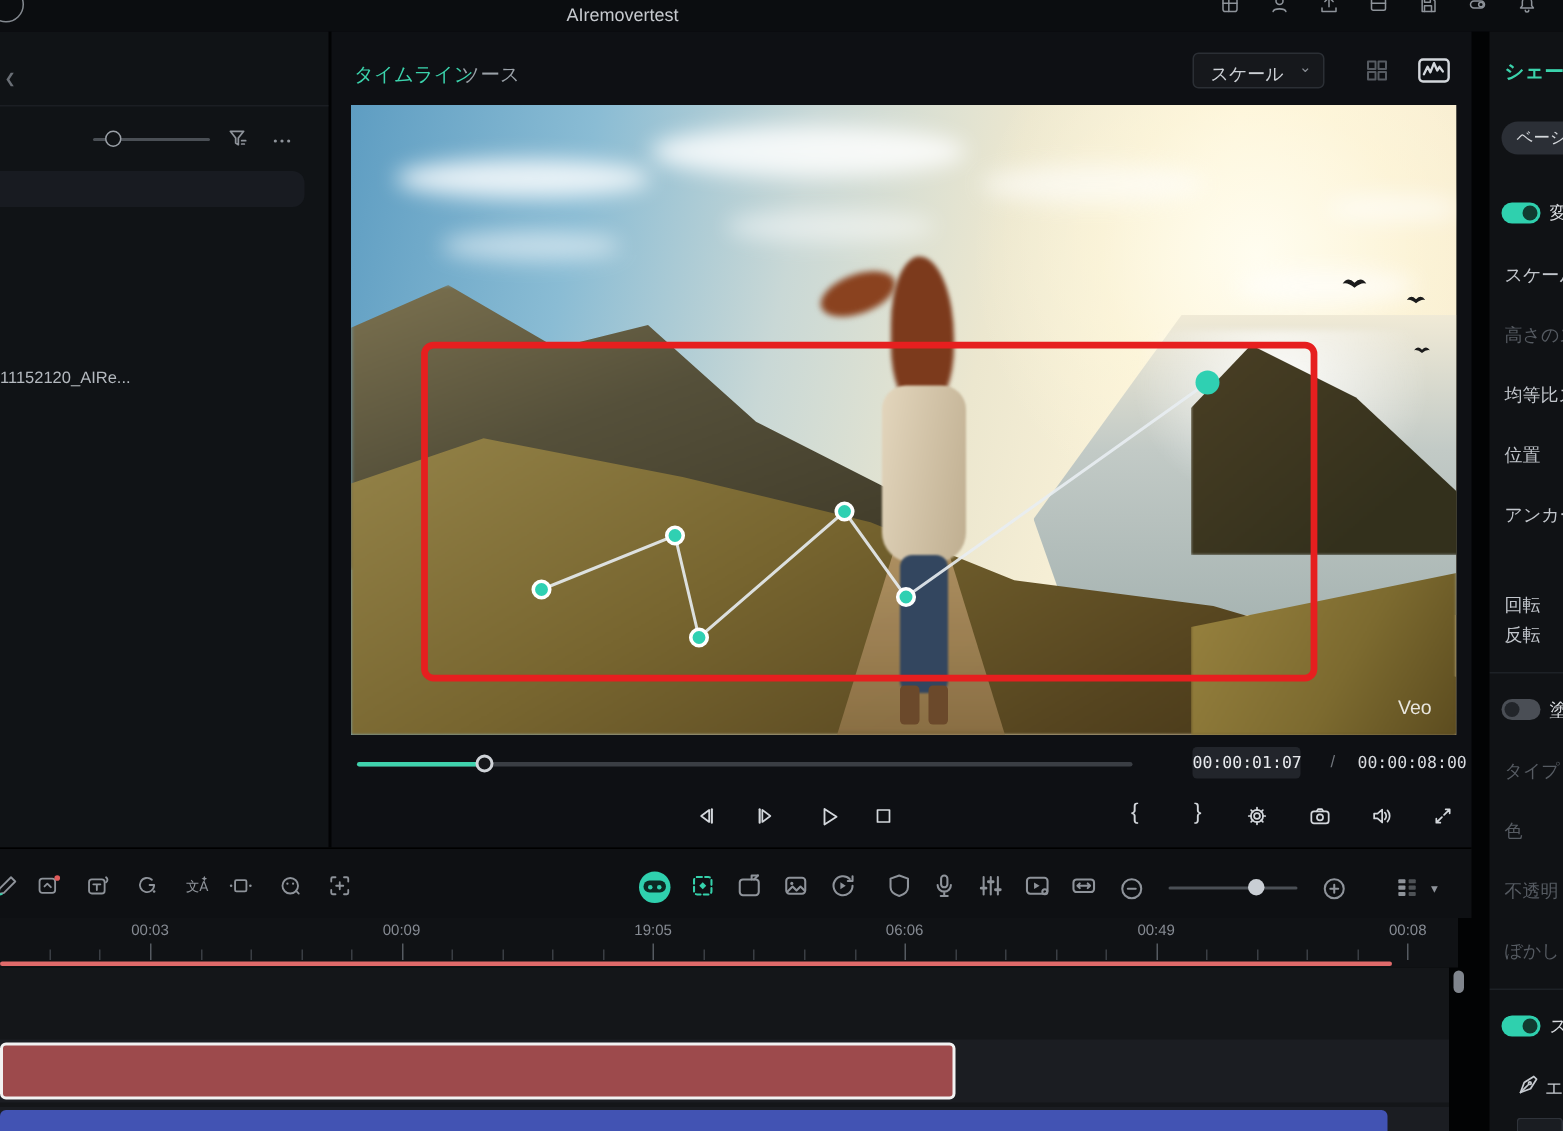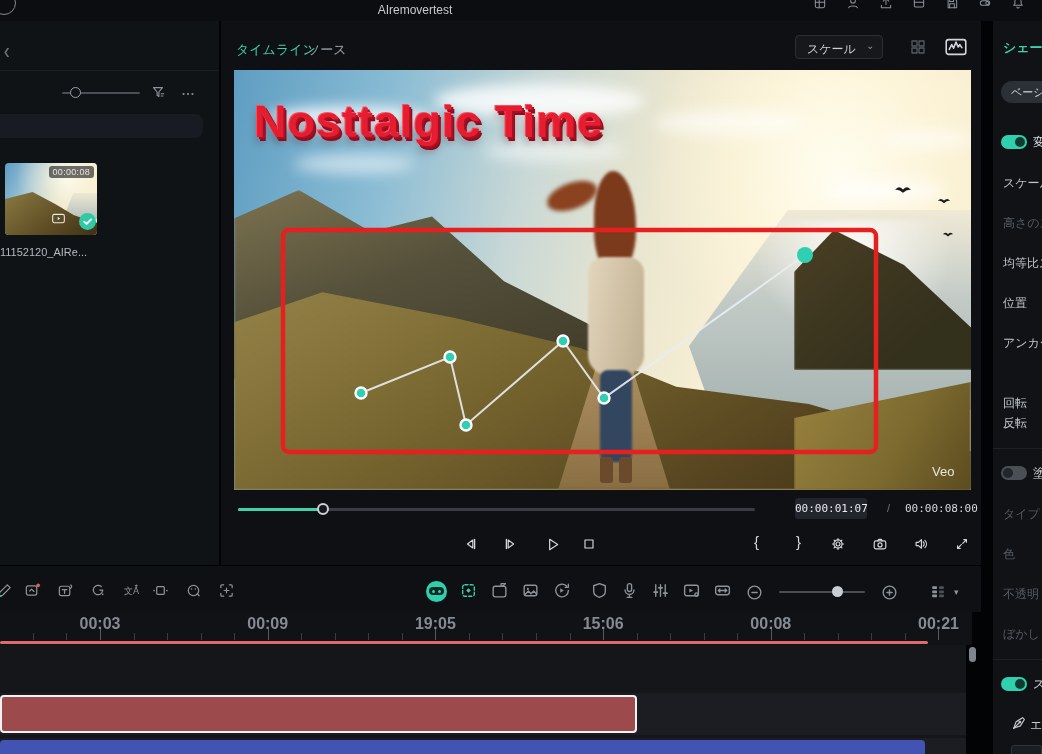--- a/index.html
+++ b/index.html
@@ -117,21 +117,21 @@
   #toolbar{left:0;top:565px;width:981px;height:47px;background:#0e1013;border-top:1px solid #000;box-sizing:border-box;}
   .tbar-icn{top:17px;}
   #robot{left:426px;top:15px;width:21px;height:21px;border-radius:50%;background:#2fd0ae;}
   #robot .face{position:absolute;left:3px;top:6px;width:15px;height:8px;background:#0c2a24;border-radius:4px;}
   #robot .eye{position:absolute;top:8.5px;width:3px;height:3px;border-radius:50%;background:#2fd0ae;}
   #zoom-slider-track{left:779px;top:25px;width:86px;height:2px;background:#4a4f55;border-radius:1px;}
   #zoom-slider-knob{top:20px;width:11px;height:11px;background:#c9ced4;border-radius:50%;}
   #tm-caret{left:954px;top:21px;color:#8e939a;font-size:9px;}
   
   #ruler{left:0;top:612px;width:972px;height:33px;background:#101215;}
-  .ruler-label{position:absolute;top:3px;transform:translateX(-50%);font-size:16px;color:#868b93;font-weight:bold;}
+  .ruler-label{position:absolute;top:3px;transform:translateX(-50%);font-size:10px;color:#868b93;}
   .tick{position:absolute;width:1px;background:#3a3e44;}
   .tick.major{background:#555a61;}
   #ruler-redline{left:0;top:641px;height:3px;background:#e06a6a;border-radius:2px;}
   #tracks{left:0;top:645px;width:966px;height:109px;background:#141619;overflow:hidden;}
   .track-band{position:absolute;left:0;width:966px;background:#1b1d22;}
   .clip{position:absolute;box-sizing:border-box;}
   #vscroll-thumb{left:969px;top:647px;width:7px;height:15px;background:#80858d;border-radius:4px;}
 </style>
 </head>
 <body>
@@ -186,35 +186,20 @@
     </div>
 
   <div id="left-panel" class="abs">
     <div id="lp-chevron" class="abs">❮</div>
     <div id="lp-divider" class="abs"></div>
     <div id="lp-slider-track" class="abs"></div>
     <div id="lp-slider-knob" class="abs" style="left: 70.26px;"></div>
     <span id="lp-funnel"></span>
     <span id="lp-more"></span>
     <div id="lp-selected-row" class="abs"></div>
-    <div id="media-thumb" class="abs">
-      <div class="th-sky abs"></div>
-      <div class="th-sea abs"></div>
-      <div class="th-ground abs"></div>
-      <div id="thumb-duration">00:00:08</div>
-      <span id="thumb-type" class="icon">
-          <svg viewBox="0 0 18 18" width="15" height="15" fill="none" stroke="currentColor" stroke-width="1.3" stroke-linecap="round" stroke-linejoin="round">
-            <rect x="2" y="4" width="14" height="10" rx="2"></rect>
-            <path d="M8 7l3 2-3 2z" fill="currentColor" stroke="none"></path>
-          </svg>
-        </span>
-      <span id="thumb-check" class="abs"><svg width="17" height="17" viewBox="0 0 18 18" fill="none" stroke="#fff" stroke-width="2" stroke-linecap="round" stroke-linejoin="round">
-            <path d="M5.5 9.2l2.4 2.4L12.8 6.8"></path>
-          </svg></span>
-    </div>
     <div id="media-filename" class="abs">11152120_AIRe...</div>
   <span class="icon" style="left: 150px; top: 63px;">
         <svg viewBox="0 0 18 18" width="16" height="16" fill="none" stroke="currentColor" stroke-width="1.3" stroke-linecap="round" stroke-linejoin="round">
           <path d="M4 4h10l-4 5v5l-2-1.2V9z"></path>
           <path d="M12.5 11h3M12.5 13.5h2"></path>
         </svg>
       </span><span class="icon" style="left: 180px; top: 65px;">
         <svg width="16" height="16" viewBox="0 0 18 18">
           <g fill="currentColor">
             <circle cx="4" cy="9" r="1.2"></circle>
@@ -273,21 +258,20 @@
       </div>
       <span class="bird" style="left:660px;top:112px;"><svg width="18" height="12" viewBox="0 0 16 10">
             <path d="M1 5 Q4 0.5 8 4.5 Q12 0.5 15 5 Q12 4 8 7.5 Q4 4 1 5z" fill="#1b1b1b"></path>
           </svg></span>
       <span class="bird" style="left:703px;top:122px;"><svg width="14" height="10" viewBox="0 0 16 10">
             <path d="M1 5 Q4 0.5 8 4.5 Q12 0.5 15 5 Q12 4 8 7.5 Q4 4 1 5z" fill="#1b1b1b"></path>
           </svg></span>
       <span class="bird" style="left:708px;top:155px;"><svg width="12" height="9" viewBox="0 0 16 10">
             <path d="M1 5 Q4 0.5 8 4.5 Q12 0.5 15 5 Q12 4 8 7.5 Q4 4 1 5z" fill="#1b1b1b"></path>
           </svg></span>
-      <div id="video-title" class="abs">Nosttalgic Time</div>
       <div id="video-watermark" class="abs">Veo</div>
       <svg id="overlay-svg" class="abs" width="737" height="420">
           <rect x="49" y="160" width="593" height="222" rx="6" fill="none" stroke="#e61f1f" stroke-width="4.5"></rect>
           <polyline points="127,323 216,287 232,355 329,271 370,328 571,185" fill="none" stroke="#e8edf2" stroke-width="2" opacity="0.9"></polyline>
           <circle cx="127" cy="323" fill="#2fd0b2" r="5.5" stroke="#fff" stroke-width="2.4"></circle>
           <circle cx="216" cy="287" fill="#2fd0b2" r="5.5" stroke="#fff" stroke-width="2.4"></circle>
           <circle cx="232" cy="355" fill="#2fd0b2" r="5.5" stroke="#fff" stroke-width="2.4"></circle>
           <circle cx="329" cy="271" fill="#2fd0b2" r="5.5" stroke="#fff" stroke-width="2.4"></circle>
           <circle cx="370" cy="328" fill="#2fd0b2" r="5.5" stroke="#fff" stroke-width="2.4"></circle>
           <circle cx="571" cy="185" fill="#2fd0b2" r="8"></circle>
@@ -566,23 +550,23 @@
           <rect x="2.5" y="5" width="13" height="8" rx="2"></rect>
           <path d="M5 9h8M6.5 7.5L5 9l1.5 1.5M11.5 7.5L13 9l-1.5 1.5"></path>
         </svg>
       </span>
     </div>
 
   <div id="ruler" class="abs">
       <div class="ruler-label" style="left: 100px;">00:03</div>
       <div class="ruler-label" style="left: 267.7px;">00:09</div>
       <div class="ruler-label" style="left: 435.4px;">19:05</div>
-      <div class="ruler-label" style="left: 603.1px;">15:06</div>
-      <div class="ruler-label" style="left: 770.8px;">00:08</div>
-      <div class="ruler-label" style="left: 938.5px;">00:21</div>
+      <div class="ruler-label" style="left: 603.1px;">06:06</div>
+      <div class="ruler-label" style="left: 770.8px;">00:49</div>
+      <div class="ruler-label" style="left: 938.5px;">00:08</div>
       <div class="tick" style="left: 33px; top: 21px; height: 7px;"></div>
       <div class="tick" style="left: 66px; top: 21px; height: 7px;"></div>
       <div class="tick major" style="left: 100px; top: 17px; height: 11px;"></div>
       <div class="tick" style="left: 134px; top: 21px; height: 7px;"></div>
       <div class="tick" style="left: 167px; top: 21px; height: 7px;"></div>
       <div class="tick" style="left: 201px; top: 21px; height: 7px;"></div>
       <div class="tick" style="left: 234px; top: 21px; height: 7px;"></div>
       <div class="tick major" style="left: 268px; top: 17px; height: 11px;"></div>
       <div class="tick" style="left: 301px; top: 21px; height: 7px;"></div>
       <div class="tick" style="left: 335px; top: 21px; height: 7px;"></div>

